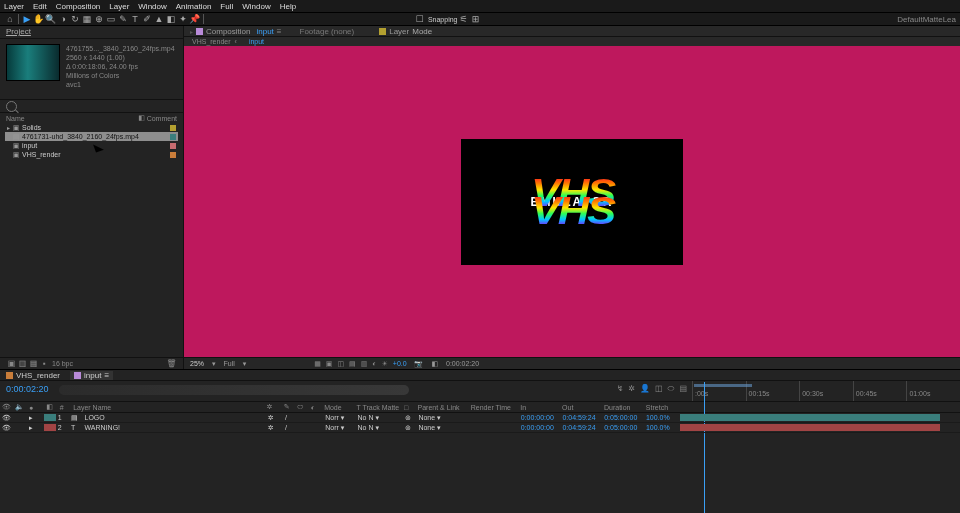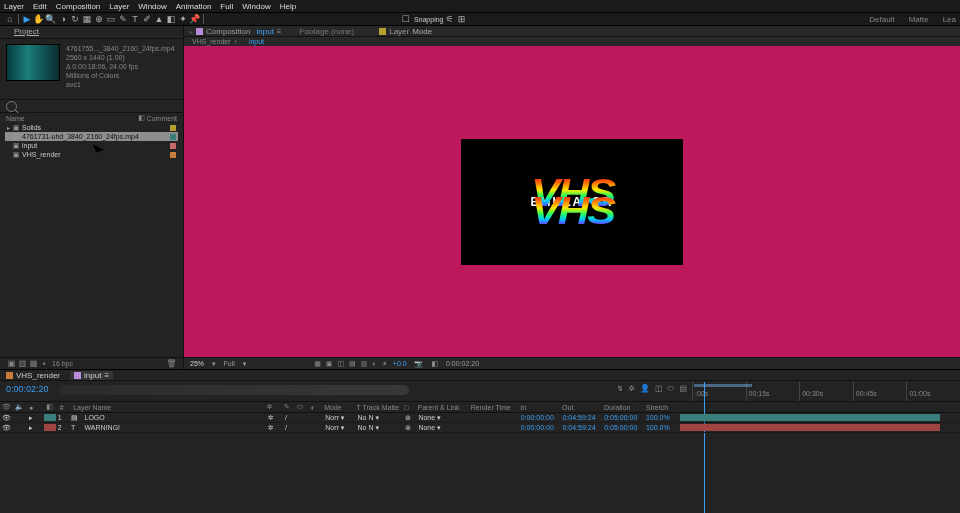--- a/index.html
+++ b/index.html
@@ -2,24 +2,24 @@
 <html><head>
 <meta charset="utf-8">
 <style>
 html,body{margin:0;padding:0;overflow:hidden;width:960px;height:513px;background:#1e1e1e;font-family:Arial,Helvetica,sans-serif;color:#ccc;font-size:8px;user-select:none}
 .menubar{height:12px;background:#1a1a1a;display:flex;align-items:center;padding:0 4px;border-bottom:1px solid #000;font-size:8px}
 .menubar span{margin-right:9px;color:#ddd}
 .toolbar{height:12px;background:#1a1a1a;display:flex;align-items:center;padding:0 4px;border-bottom:1px solid #000}
 .toolbar .tool{width:12px;height:12px;display:flex;align-items:center;justify-content:center;color:#aaa;font-size:9px}
 .toolbar .sep{width:1px;height:10px;background:#555;margin:0 2px}
 .toolbar .spacer{flex:1}
-.toolbar .right-item{color:#888;margin-left:14px;font-size:8px}
+.toolbar .right-item{color:#888;font-size:8px}
 .main{display:flex;height:343px}
 .project-panel{width:183px;background:#232323;border-right:1px solid #111;display:flex;flex-direction:column}
-.panel-tab{height:10px;padding:1px 14px;font-size:8px;color:#aaa;border-bottom:1px solid #111}
+.panel-tab{height:10px;padding:1px 6px;font-size:8px;color:#aaa;border-bottom:1px solid #111}
 .panel-tab.active{text-decoration:underline}
 .thumb-area{height:50px;padding:5px 6px;display:flex;border-bottom:1px solid #111}
 .thumb{width:52px;height:35px;background:linear-gradient(90deg,#063a3b 0%,#1a7e7c 40%,#0a2b2e 100%);position:relative;border:1px solid #000}
 .thumb-info{margin-left:6px;font-size:7px;color:#888;line-height:9px}
 .proj-search{height:12px;display:flex;align-items:center;padding:0 6px;border-bottom:1px solid #111}
 .proj-search .mag{width:9px;height:9px;border:1px solid #777;border-radius:50%;position:relative}
 .proj-search .mag:after{content:"";position:absolute;width:4px;height:1px;background:#777;bottom:-1px;right:-3px;transform:rotate(45deg)}
 .proj-header{height:10px;display:flex;padding:0 6px;font-size:7px;color:#888;align-items:center}
 .proj-header .name-col{flex:1}
 .proj-body{flex:1;padding:0 5px}

